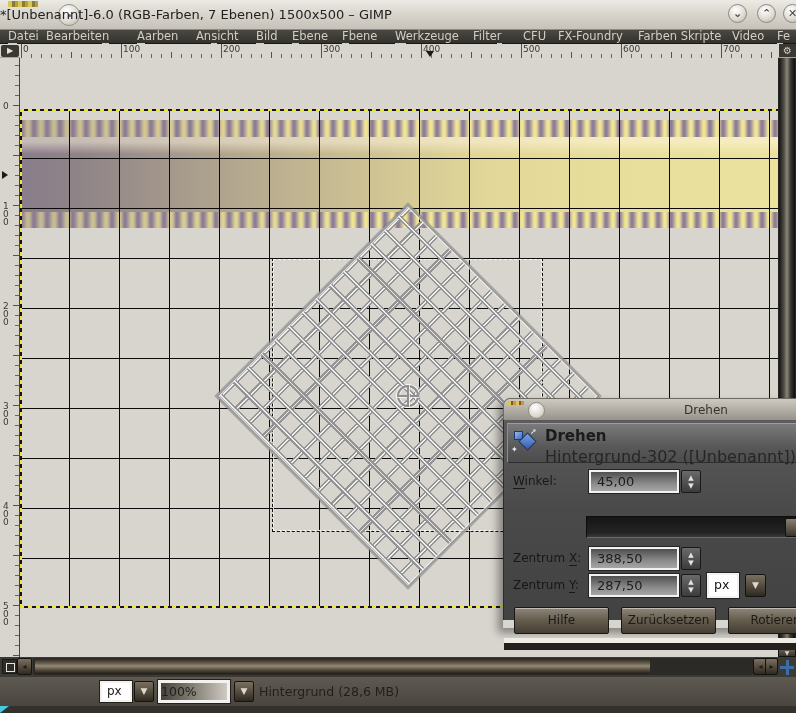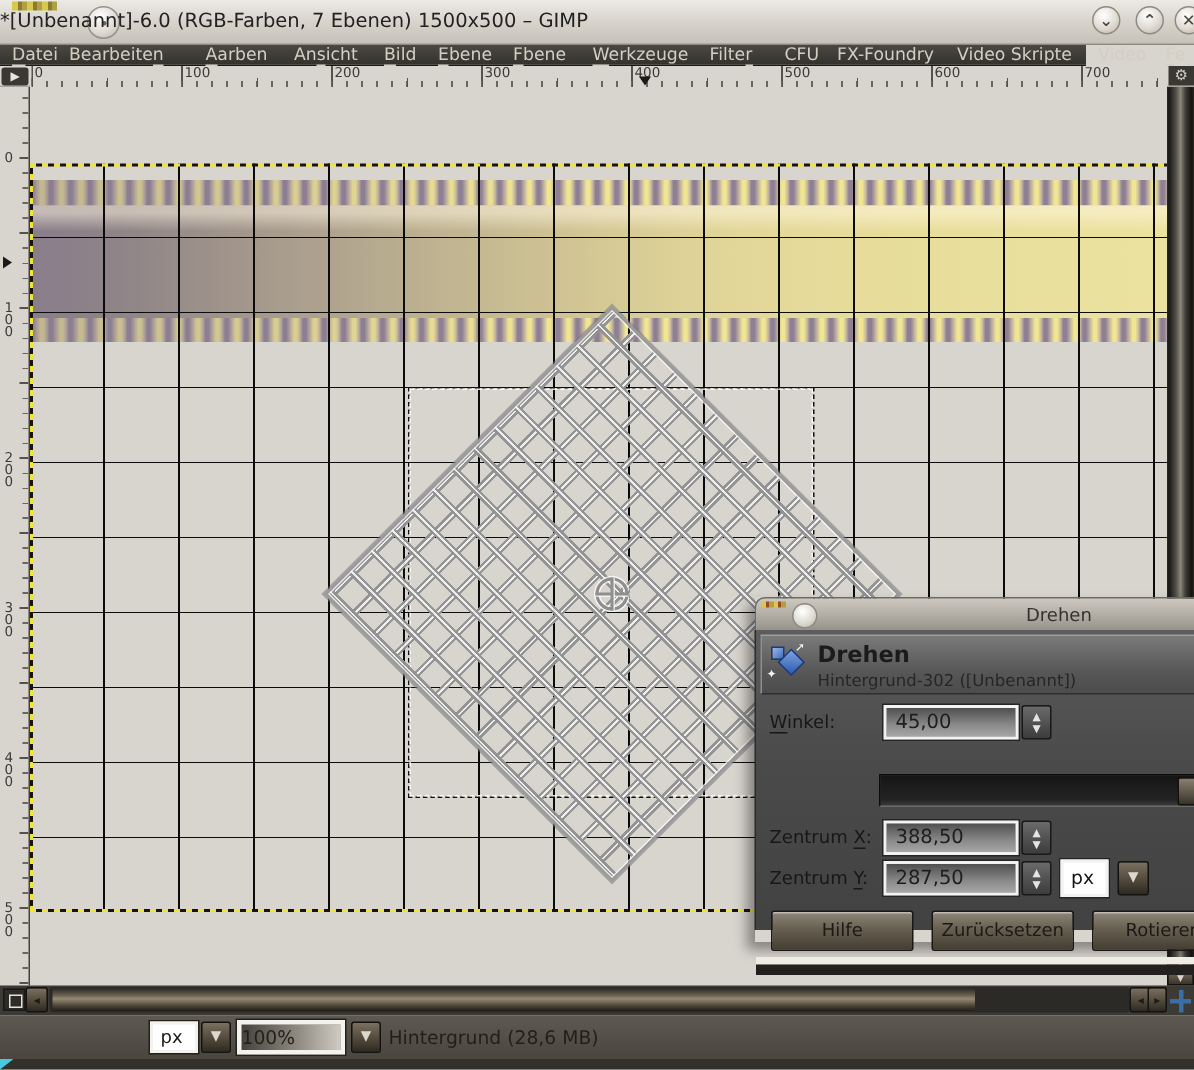--- a/index.html
+++ b/index.html
@@ -14,21 +14,21 @@
     background:repeating-linear-gradient(90deg,#d8c84e 0 4px,#8a7a34 4px 7px,#b0a040 7px 10px);}
   .menu-ball{position:absolute;left:58px;top:4px;width:22px;height:22px;border-radius:50%;
     background:radial-gradient(circle at 40% 30%,#ffffff,#ddd9d1 60%,#b8b4ac);border:1px solid #97938b;}
   .menu-ball::after{content:"";position:absolute;left:9px;top:9px;width:3px;height:3px;border-radius:50%;background:#6a665e;}
   .round-btn{position:absolute;top:4px;width:19px;height:19px;border-radius:50%;
     background:radial-gradient(circle at 40% 30%,#ffffff,#e0dcd4 55%,#b8b4ac);border:1px solid #8e8a82;
     font-size:11px;font-weight:bold;color:#4a463e;text-align:center;line-height:17px;}
   .rb-min{left:728px;}.rb-max{left:757px;}.rb-close{left:783px;}
 
   
-  .menubar{position:absolute;left:0;top:30px;width:724px;height:14px;
+  .menubar{position:absolute;left:0;top:30px;width:796px;height:14px;
     background:linear-gradient(180deg,#4a4842,#34322d);border-bottom:1px solid #191813;}
   .mi{position:absolute;top:0;height:14px;line-height:13px;font-size:11.5px;color:#d4cec2;white-space:nowrap;cursor:default;}
   .mi i{font-style:normal;}
   .mi u{text-decoration:none;border-bottom:1px solid #d4cec2;}
 
   
   .rulerrow{position:absolute;left:0;top:44px;width:796px;height:14px;background:#d8d4ce;border-bottom:1px solid #a8a49c;}
   .corner-btn{position:absolute;left:1px;top:1px;width:18px;height:12px;background:#3a3833;border-radius:2px;
     color:#e8e4dc;font-size:8px;line-height:12px;text-align:center;}
   .corner-gear{position:absolute;left:779px;top:0px;width:17px;height:13px;background:#3a3833;
@@ -145,21 +145,21 @@
     background:linear-gradient(180deg,#5c5c5c,#4a4a4a 45%,#424242);border-left:1px solid #2a2a2a;}
   .dlg-header{position:absolute;left:3px;top:3px;width:290px;height:40px;
     background:linear-gradient(180deg,#7a7a7a,#585858 60%,#4c4c4c);
     border:1px solid #2e2e2e;border-top:1px solid #9e9e9e;border-left:1px solid #8e8e8e;}
   .tool-icon{position:absolute;left:5px;top:5px;width:28px;height:28px;}
   .tool-icon .sq1{position:absolute;left:8px;top:6px;width:13px;height:13px;background:linear-gradient(135deg,#7da2e0,#2f5cb0);border:1px solid #1c3a78;transform:rotate(45deg);}
   .tool-icon .sq2{position:absolute;left:1px;top:2px;width:9px;height:9px;background:linear-gradient(135deg,#9cb8e8,#3f6cc0);border:1px solid #1c3a78;}
   .tool-icon .a1{position:absolute;left:17px;top:-2px;color:#eef2fa;font-size:8px;}
   .tool-icon .a2{position:absolute;left:-2px;top:16px;color:#eef2fa;font-size:8px;}
   .dlg-header .h-title{position:absolute;left:37px;top:3px;font-size:15px;font-weight:bold;color:#1b1b1b;}
-  .dlg-header .h-sub{position:absolute;left:37px;top:23px;font-size:11px;color:#262626;}
+  .dlg-header .h-sub{position:absolute;left:37px;top:23px;font-size:16px;color:#262626;}
 
   .dlg-label{position:absolute;font-size:12px;color:#171717;}
   .dlg-label u{text-decoration:none;border-bottom:1px solid #171717;}
   .dlg-entry{position:absolute;width:90px;height:23px;border:2px solid #f2f2f2;box-shadow:0 0 0 1px #242424;
     background:linear-gradient(180deg,#4f4f4f,#8a8a8a 60%,#a6a6a6);
     color:#1d1d1d;font-size:13px;line-height:19px;padding-left:6px;}
   .spin{position:absolute;width:20px;height:23px;background:linear-gradient(180deg,#6a6a6a,#3c3c3c);
     border:1px solid #191919;border-radius:2px;color:#e4e4e4;font-size:7px;line-height:8px;text-align:center;padding-top:3px;}
   .slider{position:absolute;left:82px;top:96px;width:218px;height:22px;background:linear-gradient(180deg,#151515,#242424 80%,#3a3a3a);
     border:1px solid #0c0c0c;border-bottom:1px solid #6a6a6a;}
@@ -197,21 +197,21 @@
     <span class="mi" style="left:46px"><i>Bearbeite</i><u>n</u><i></i></span>
     <span class="mi" style="left:137px"><i></i><u>A</u><i>arben</i></span>
     <span class="mi" style="left:196px"><i>An</i><u>s</u><i>icht</i></span>
     <span class="mi" style="left:256px"><i></i><u>B</u><i>ild</i></span>
     <span class="mi" style="left:292px"><i></i><u>E</u><i>bene</i></span>
     <span class="mi" style="left:342px"><i></i><u>F</u><i>bene</i></span>
     <span class="mi" style="left:395px"><i></i><u>W</u><i>erkzeuge</i></span>
     <span class="mi" style="left:473px"><i>Filte</i><u>r</u><i></i></span>
     <span class="mi" style="left:523px"><i>CFU</i><u></u><i></i></span>
     <span class="mi" style="left:558px"><i>FX-Foundry</i><u></u><i></i></span>
-    <span class="mi" style="left:638px"><i>Video Skripte</i><u></u><i></i></span>
+    <span class="mi" style="left:638px"><i>Farben Skripte</i><u></u><i></i></span>
     <span class="mi" style="left:732px"><i>Video</i><u></u><i></i></span>
     <span class="mi" style="left:777px"><i></i><u>F</u><i>e</i></span>
   </div>
 
   <div class="rulerrow">
     <div class="corner-btn">▶</div>
     <div class="hruler">
       <div class="minor"></div>
         <div class="mid"></div>
       <div id="hlabels">

